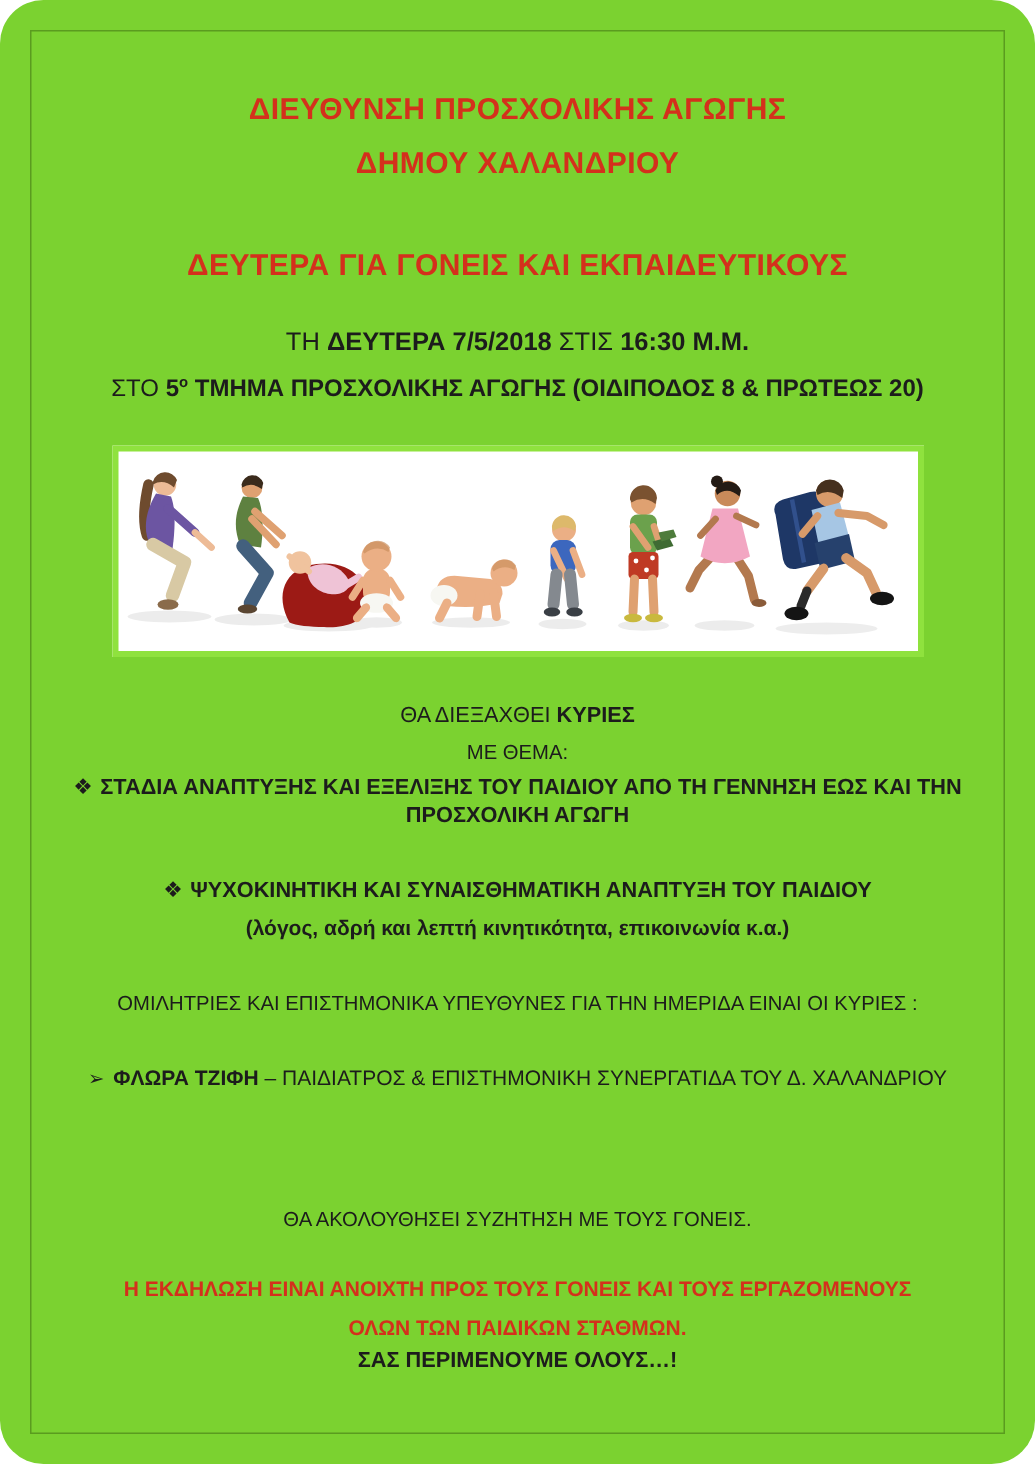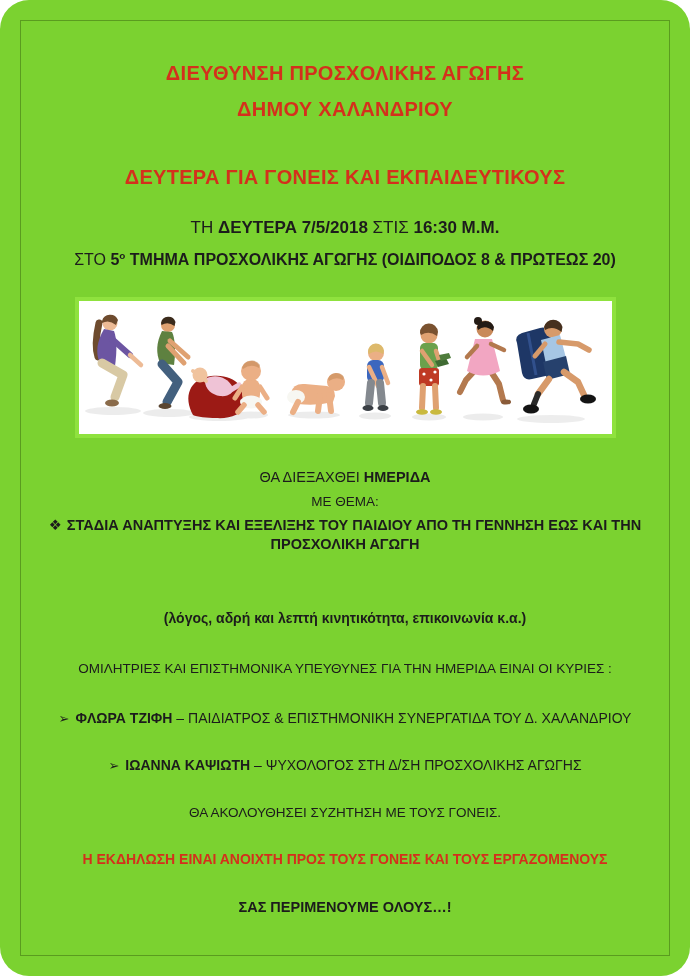--- a/index.html
+++ b/index.html
@@ -176,33 +176,34 @@
         <path d="M464,61 L487,55 L491,73 L468,79 Z" fill="#26416D"></path>
         <path d="M485,71 L499,81 L505,94" stroke="#D79A6A" stroke-width="6.5" fill="none" stroke-linecap="round" stroke-linejoin="round"></path>
         <ellipse cx="509" cy="98" rx="8" ry="4.5" fill="#141414"></ellipse>
         <path d="M470,78 L459,93" stroke="#D79A6A" stroke-width="6.5" stroke-linecap="round"></path>
         <path d="M459,93 L455,103" stroke="#2A2A2A" stroke-width="6" stroke-linecap="round"></path>
         <ellipse cx="452" cy="108" rx="8" ry="4.5" fill="#141414"></ellipse>
       </g>
     </svg>
   </div>
 
-  <div class="tline" style="top:469px;font-size:14.5px"><span>ΘΑ ΔΙΕΞΑΧΘΕΙ </span><span class="b">ΗΜΕΡΙΔΑ</span></div>
+  <div class="tline" style="top:469px;font-size:14.5px"><span>ΘΑ ΔΙΕΞΑΧΘΕΙ </span><span class="b">ΚΥΡΙΕΣ</span></div>
   <div class="tline" style="top:494px;font-size:13.5px">ΜΕ ΘΕΜΑ:</div>
 
   <div class="tline topic" style="top:516px">
     <div><span class="bullet-diamond">❖</span><span>ΣΤΑΔΙΑ ΑΝΑΠΤΥΞΗΣ ΚΑΙ ΕΞΕΛΙΞΗΣ ΤΟΥ ΠΑΙΔΙΟΥ ΑΠΟ ΤΗ ΓΕΝΝΗΣΗ ΕΩΣ ΚΑΙ ΤΗΝ</span></div>
     <div>ΠΡΟΣΧΟΛΙΚΗ ΑΓΩΓΗ</div>
   </div>
 
+  <div class="tline topic" style="top:585px"><span class="bullet-diamond">❖</span><span>ΨΥΧΟΚΙΝΗΤΙΚΗ ΚΑΙ ΣΥΝΑΙΣΘΗΜΑΤΙΚΗ ΑΝΑΠΤΥΞΗ ΤΟΥ ΠΑΙΔΙΟΥ</span></div>
   <div class="tline b" style="top:610px;font-size:14px">(λόγος, αδρή και λεπτή κινητικότητα, επικοινωνία κ.α.)</div>
 
   <div class="tline body-sm" style="top:661px">ΟΜΙΛΗΤΡΙΕΣ ΚΑΙ ΕΠΙΣΤΗΜΟΝΙΚΑ ΥΠΕΥΘΥΝΕΣ ΓΙΑ ΤΗΝ ΗΜΕΡΙΔΑ ΕΙΝΑΙ ΟΙ ΚΥΡΙΕΣ :</div>
 
   <div class="tline speaker" style="top:710px"><span class="bullet-arrow">➢</span><span class="b">ΦΛΩΡΑ ΤΖΙΦΗ</span><span> – </span><span>ΠΑΙΔΙΑΤΡΟΣ &amp; ΕΠΙΣΤΗΜΟΝΙΚΗ ΣΥΝΕΡΓΑΤΙΔΑ ΤΟΥ Δ. ΧΑΛΑΝΔΡΙΟΥ</span></div>
 
-  <div class="tline speaker" style="top:757px"><span class="bullet-arrow">➢</span><span class="b">ΙΩΑΝΝΑ ΚΑΨΙΩΤΗ</span><span> – </span><span>ΨΥΧΟΛΟΓΟΣ ΣΤΗ Δ/ΣΗ ΠΡΟΣΧΟΛΙΚΗΣ ΑΓΩΓΗΣ</span></div>
 
   <div class="tline body-sm" style="top:805px">ΘΑ ΑΚΟΛΟΥΘΗΣΕΙ ΣΥΖΗΤΗΣΗ ΜΕ ΤΟΥΣ ΓΟΝΕΙΣ.</div>
 
   <div class="tline footer-red red" style="top:851px">Η ΕΚΔΗΛΩΣΗ ΕΙΝΑΙ ΑΝΟΙΧΤΗ ΠΡΟΣ ΤΟΥΣ ΓΟΝΕΙΣ ΚΑΙ ΤΟΥΣ ΕΡΓΑΖΟΜΕΝΟΥΣ</div>
+  <div class="tline footer-red red" style="top:877px">ΟΛΩΝ ΤΩΝ ΠΑΙΔΙΚΩΝ ΣΤΑΘΜΩΝ.</div>
   <div class="tline b" style="top:899px;font-size:14.5px">ΣΑΣ ΠΕΡΙΜΕΝΟΥΜΕ ΟΛΟΥΣ…!</div>
 </div>
 
 </body></html>

